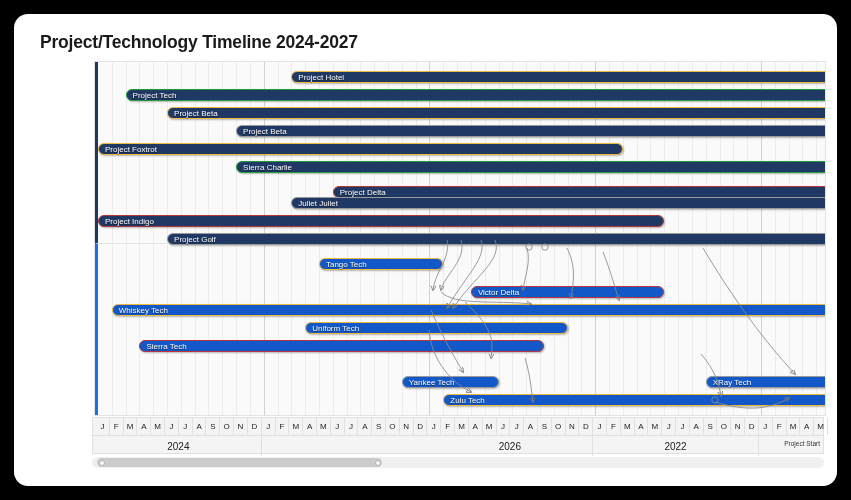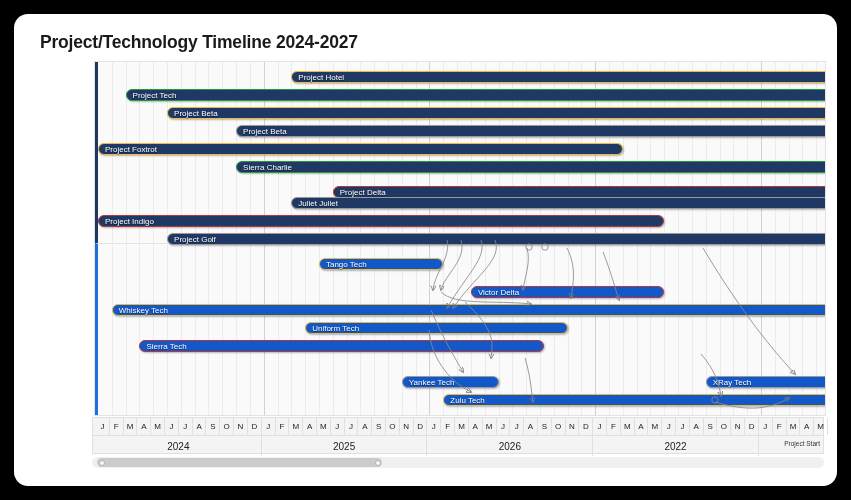--- a/index.html
+++ b/index.html
@@ -363,21 +363,20 @@
           <div class="month" style="left: 638.321px; width: 13.8113px;">N</div>
           <div class="month" style="left: 652.132px; width: 13.8113px;">D</div>
           <div class="month" style="left: 665.943px; width: 13.8113px;">J</div>
           <div class="month" style="left: 679.755px; width: 13.8113px;">F</div>
           <div class="month" style="left: 693.566px; width: 13.8113px;">M</div>
           <div class="month" style="left: 707.377px; width: 13.8113px;">A</div>
           <div class="month" style="left: 721.189px; width: 13.8113px;">M</div>
         </div>
       <div id="years">
           <div class="year-cell" style="left: 3px; width: 165.736px;">2024</div>
-          <div class="year-cell" style="left: 168.736px; width: 165.736px;">2025</div>
           <div class="year-cell" style="left: 334.472px; width: 165.736px;">2026</div>
           <div class="year-cell" style="left: 500.208px; width: 165.736px;">2022</div>
         </div>
       <div id="project-start-note">Project Start</div>
     </div>
 
     <div id="scroll-track">
       <div id="scroll-thumb">
         <div class="sc-handle" style="left:1.5px"></div>
         <div class="sc-handle" style="right:1.5px"></div>

